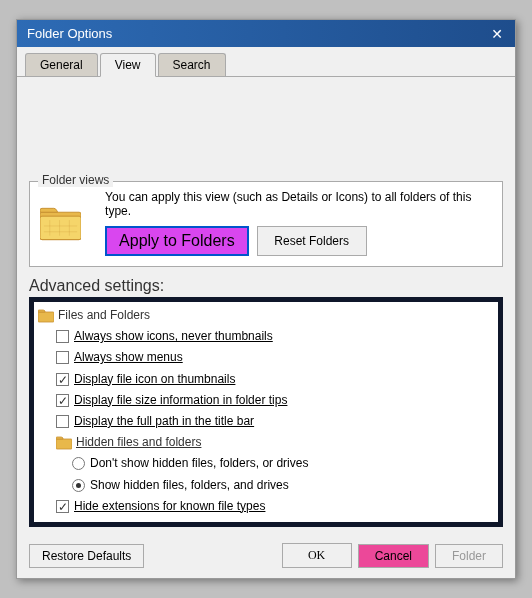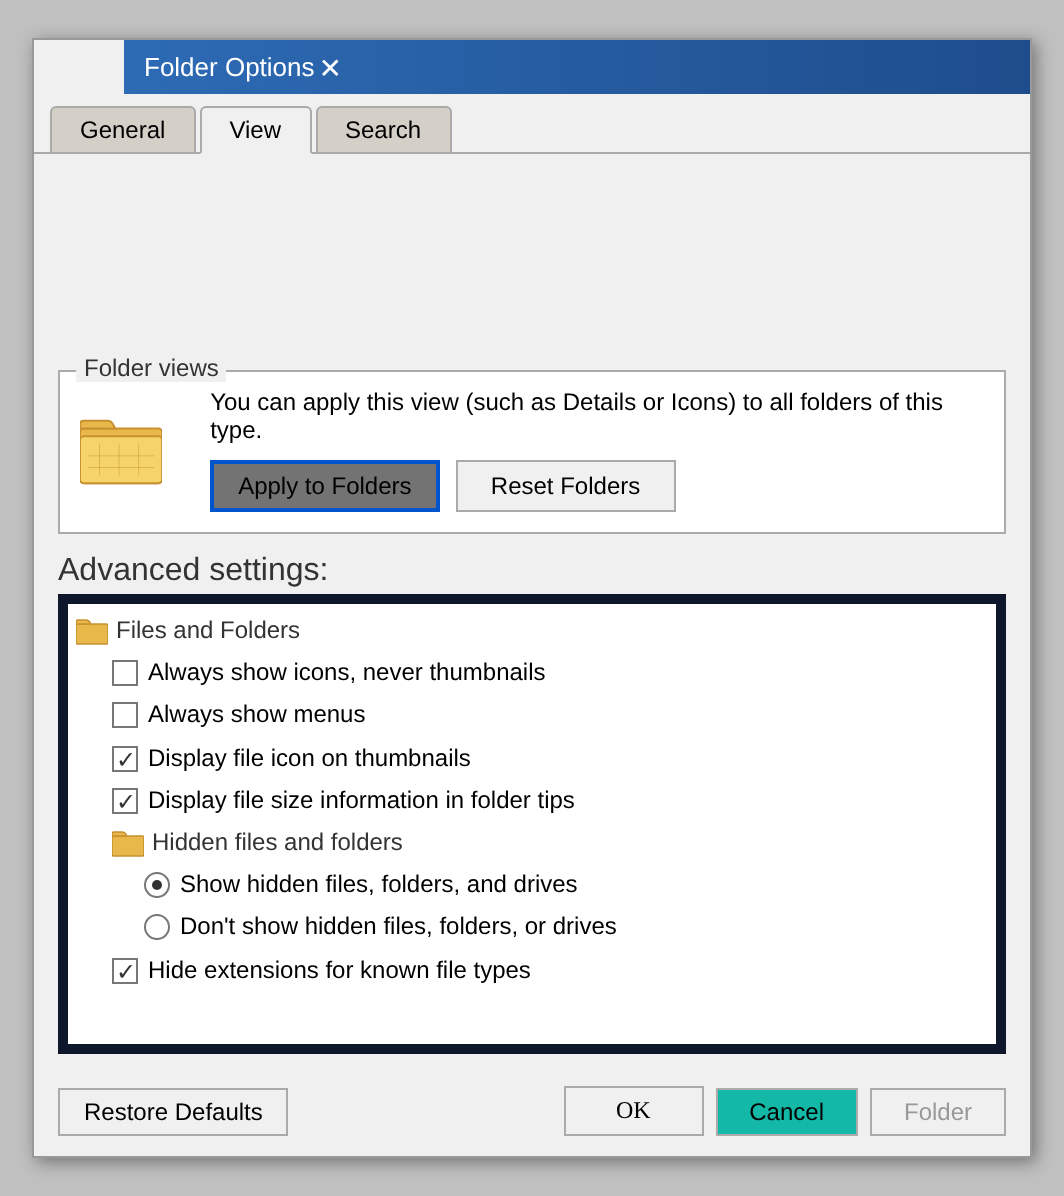--- a/index.html
+++ b/index.html
@@ -20,26 +20,25 @@
       width: 500px;
       min-height: 560px;
       display: flex;
       flex-direction: column;
     }
     .title-bar {
       background: linear-gradient(to right, #2d6bb5, #1e4d8c);
       color: white;
       padding: 6px 10px;
       display: flex;
-      justify-content: flex-start;
+      justify-content: space-between;
       align-items: center;
       font-size: 13px;
       font-weight: normal;
       user-select: none;
-      margin-left: 45px;
     }
     .title-bar-close {
       background: none;
       border: none;
       color: white;
       font-size: 14px;
       cursor: pointer;
       padding: 0 2px;
       line-height: 1;
     }
@@ -95,23 +94,23 @@
       margin-top: 0;
     }
     .folder-views-buttons {
       display: flex;
       gap: 8px;
       margin-top: 8px;
     }
     .btn-primary {
       padding: 4px 12px;
       border: 2px solid #0055cc;
-      background: #737373;
-      cursor: pointer;
-      font-size: 12px;
+      background: #d946ef;
+      cursor: pointer;
+      font-size: 16px;
       min-width: 110px;
     }
     .btn-secondary {
       padding: 4px 12px;
       border: 1px solid #aaa;
       background: #f0f0f0;
       cursor: pointer;
       font-size: 12px;
       min-width: 110px;
     }
@@ -140,21 +139,21 @@
       padding: 1px 4px;
       line-height: 1.6;
       cursor: default;
       user-select: none;
     }
     .list-item.section-header {
       font-weight: normal;
       color: #333;
       padding-left: 4px;
     }
-    .list-item.indent1 { padding-left: 22px; }
+    .list-item.indent1 { padding-left: 22px; text-decoration: underline; }
     .list-item.indent2 { padding-left: 38px; }
     .checkbox {
       width: 13px;
       height: 13px;
       border: 1px solid #777;
       background: #fff;
       display: inline-block;
       margin-right: 5px;
       flex-shrink: 0;
       position: relative;
@@ -208,21 +207,21 @@
       border: 1px solid #aaa;
       background: #f0f0f0;
       cursor: pointer;
       font-size: 12px;
       min-width: 70px;
       font-family: Liberation Serif, serif;
     }
     .btn-cancel {
       padding: 4px 16px;
       border: 1px solid #aaa;
-      background: #14b8a6;
+      background: #ec4899;
       cursor: pointer;
       font-size: 12px;
       min-width: 70px;
     }
     .btn-apply {
       padding: 4px 16px;
       border: 1px solid #aaa;
       background: #f0f0f0;
       cursor: pointer;
       font-size: 12px;
@@ -306,37 +305,41 @@
           <div class="list-item indent1">
             <span class="checkbox checked"></span>
             <span>Display file icon on thumbnails</span>
           </div>
 
           <div class="list-item indent1">
             <span class="checkbox checked"></span>
             <span>Display file size information in folder tips</span>
           </div>
 
+          <div class="list-item indent1">
+            <span class="checkbox"></span>
+            <span>Display the full path in the title bar</span>
+          </div>
 
           <div class="list-item indent1 section-header">
             <svg width="16" height="14" viewBox="0 0 16 14" style="margin-right:4px;flex-shrink:0;">
               <rect x="0" y="3" width="16" height="10" rx="1" fill="#e8b84b" stroke="#c89030" stroke-width="0.8"></rect>
               <path d="M0,3 L0,2 Q0,1 1,1 L5,1 Q6,1 7,2 L7,3 Z" fill="#e8b84b" stroke="#c89030" stroke-width="0.8"></path>
             </svg>
             <span>Hidden files and folders</span>
           </div>
 
           <div class="list-item indent2">
+            <span class="radio"></span>
+            <span>Don't show hidden files, folders, or drives</span>
+          </div>
+
+          <div class="list-item indent2">
             <span class="radio checked"></span>
             <span>Show hidden files, folders, and drives</span>
-          </div>
-
-          <div class="list-item indent2">
-            <span class="radio"></span>
-            <span>Don't show hidden files, folders, or drives</span>
           </div>
 
 
           <div class="list-item indent1">
             <span class="checkbox checked"></span>
             <span>Hide extensions for known file types</span>
           </div>
 
         </div>
       </div>

